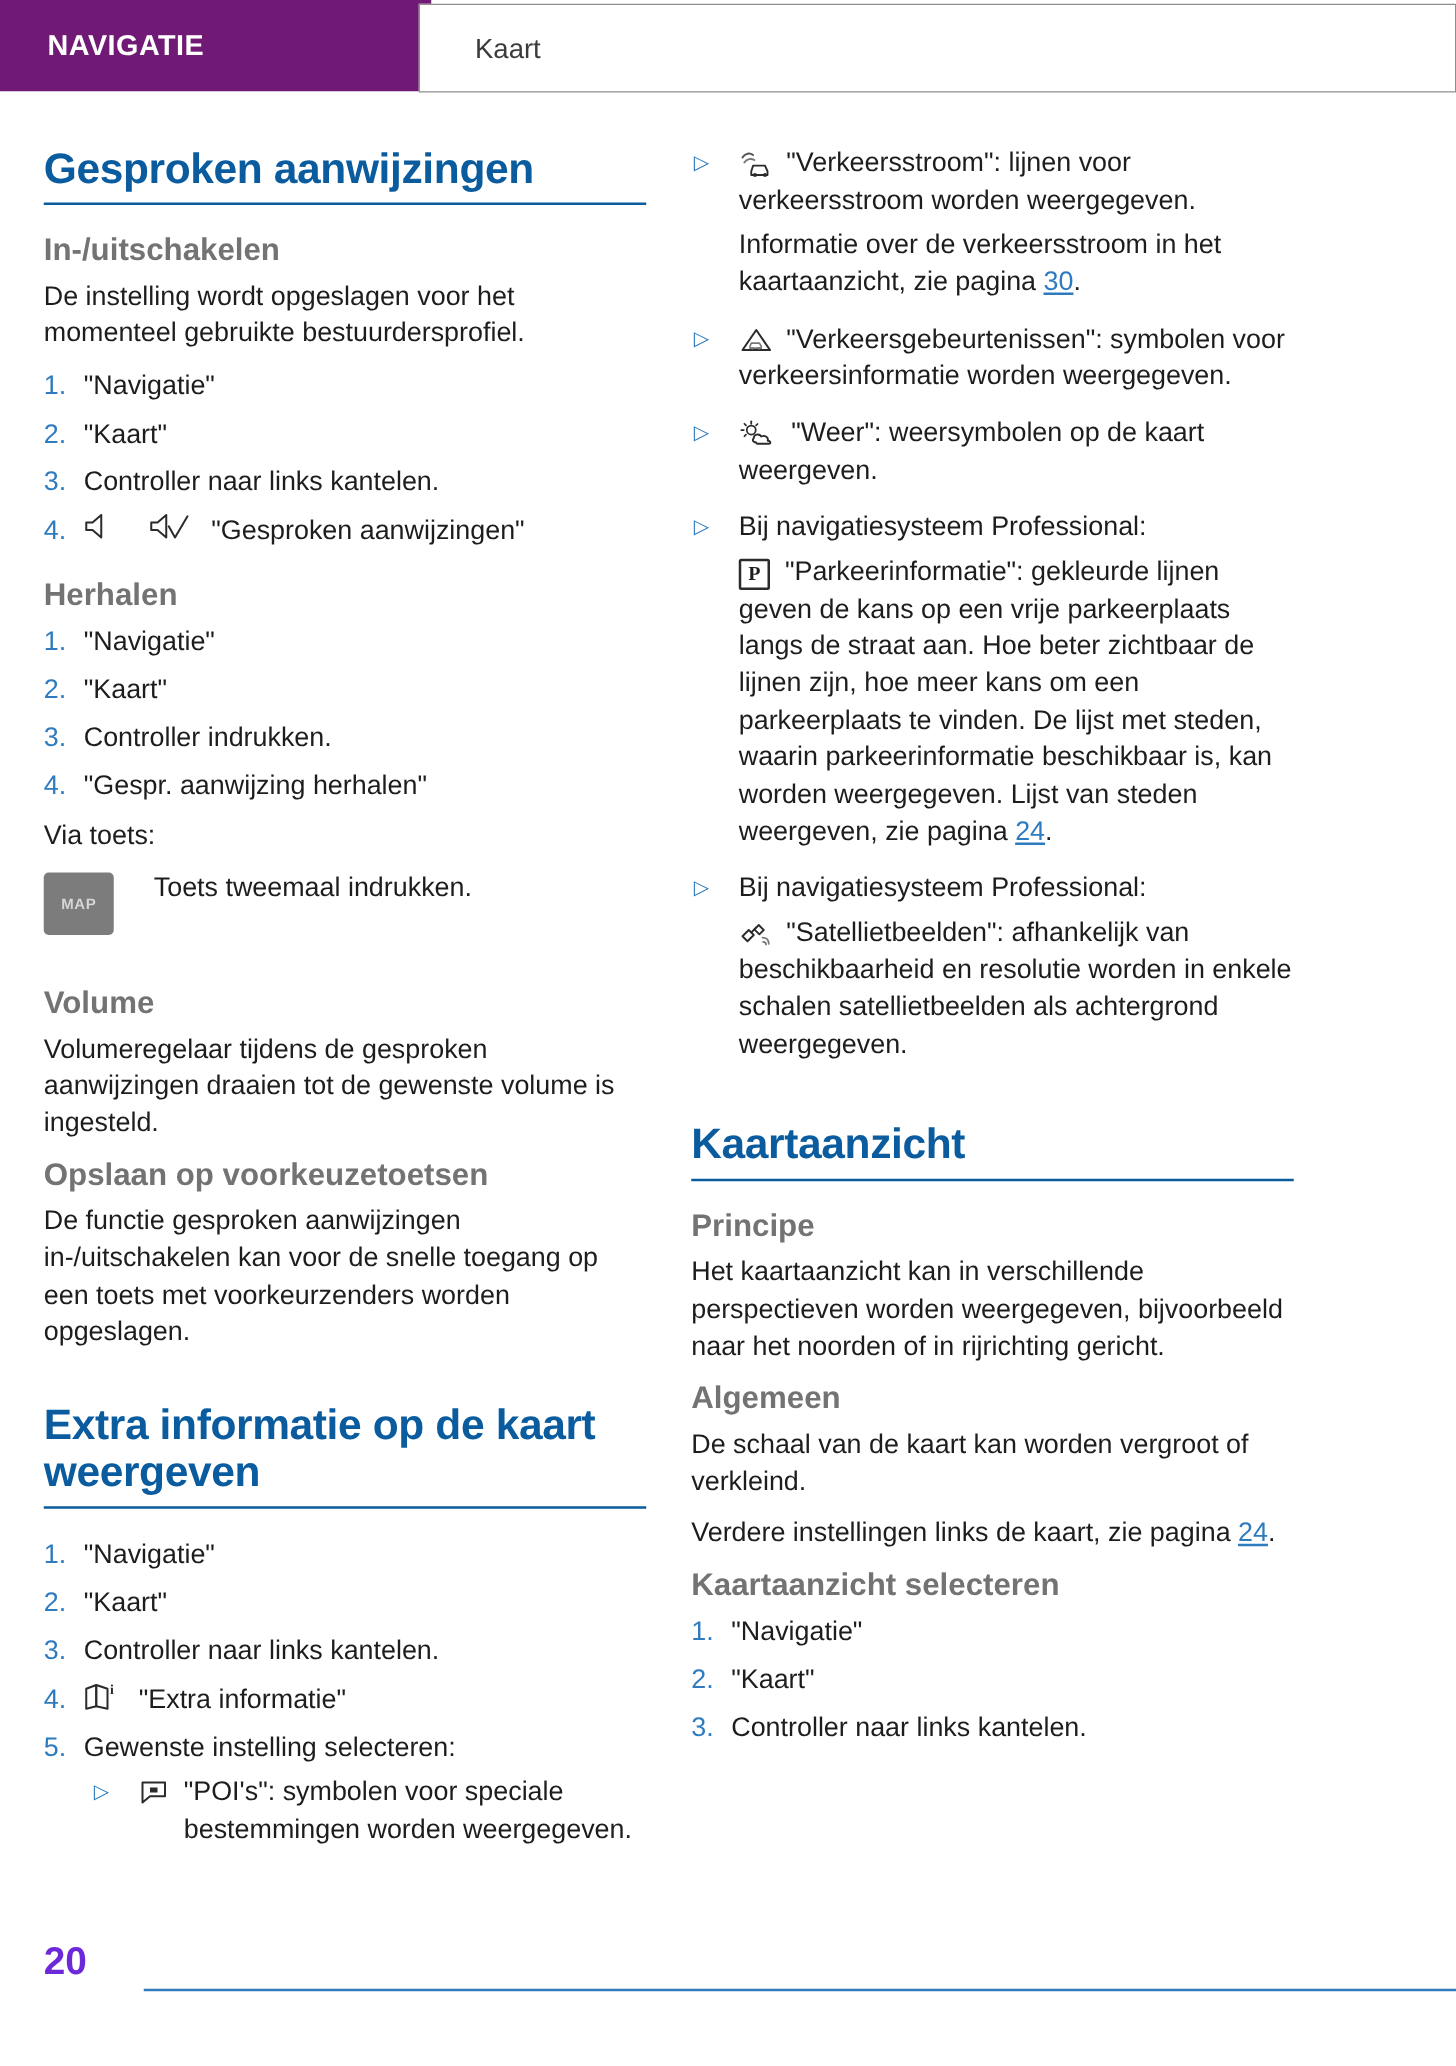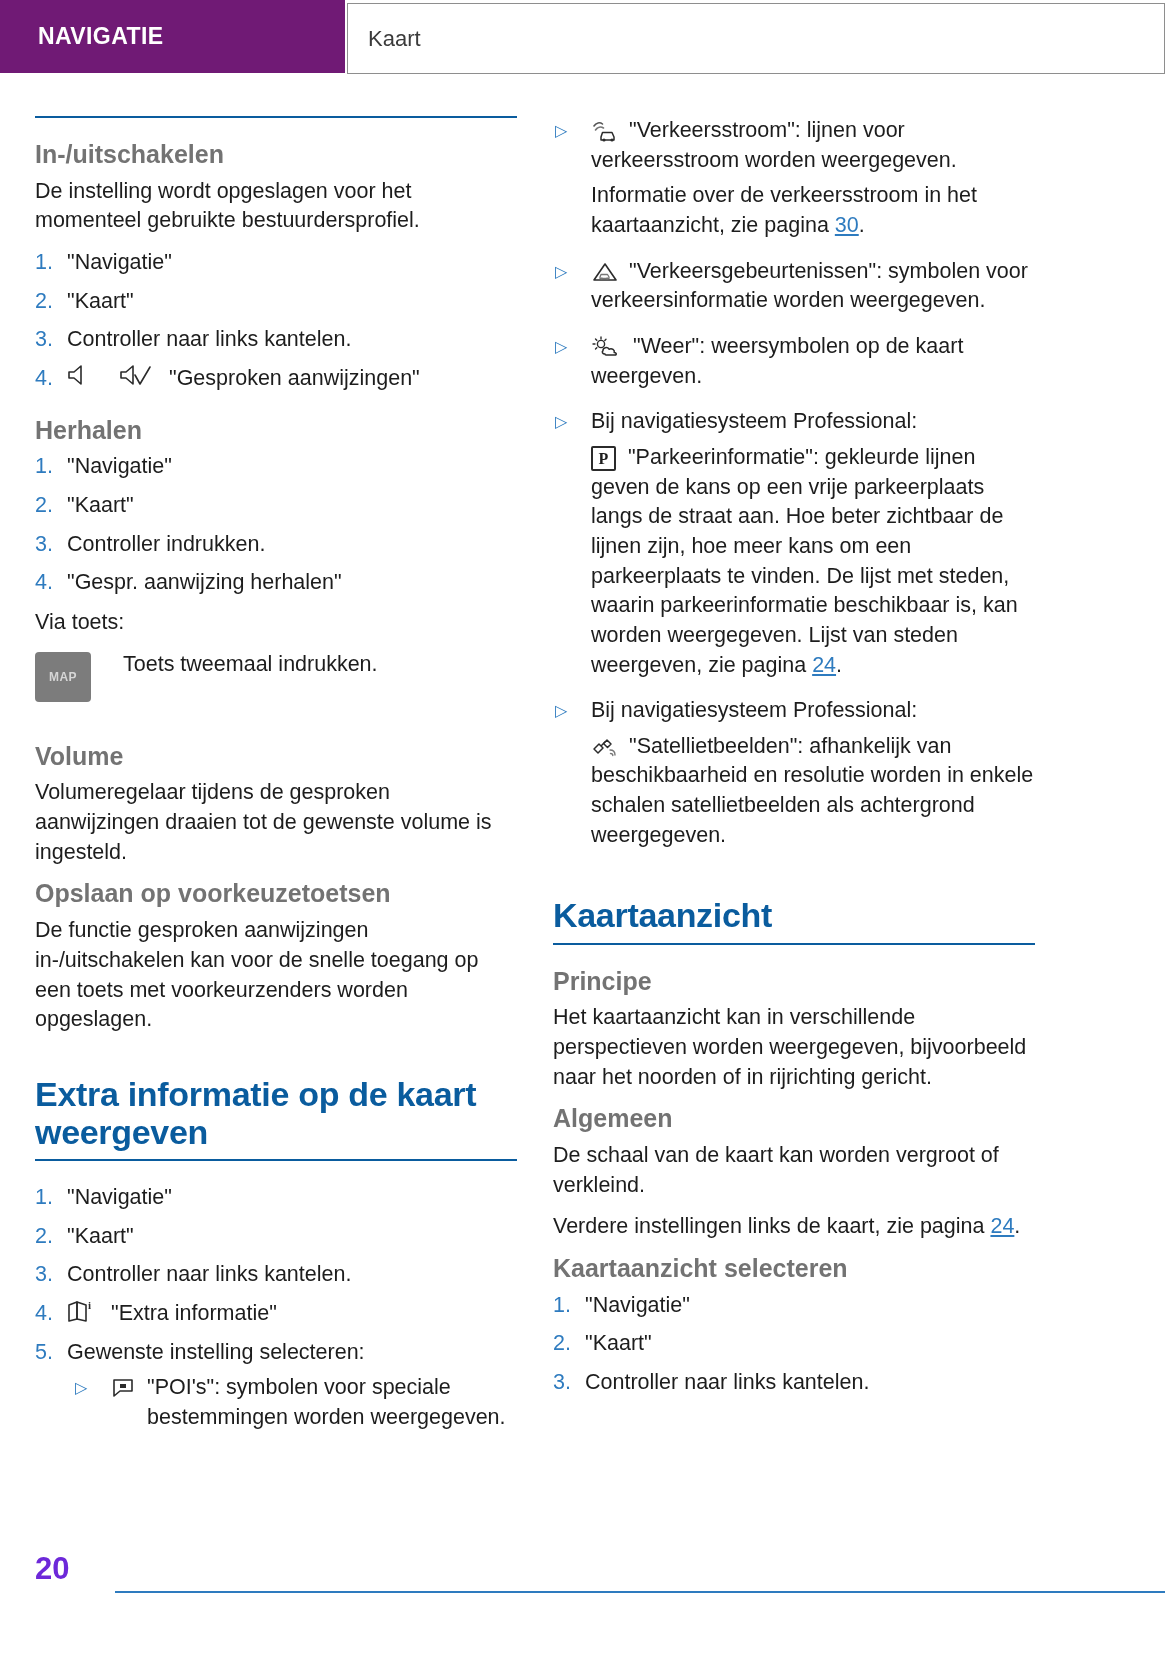--- a/index.html
+++ b/index.html
@@ -31,28 +31,29 @@
   }
   .header-tab-label {
     color: #ffffff;
     font-size: 23px;
     font-weight: bold;
     letter-spacing: 0.4px;
     margin-left: 38px;
   }
   .header-box {
     position: absolute;
-    left: 347px; top: 3px;
+    left: 335px; top: 3px;
     right: 0;
     height: 71px;
     border: 1.5px solid #8e8e8e;
     border-left: 1.5px solid #8e8e8e;
     background: #ffffff;
     display: flex;
     align-items: center;
+    padding-left: 24px;
   }
   .header-box-label {
     font-size: 22px;
     color: #3b3b3b;
     margin-left: 20px;
   }
 
   
   .page {
     position: absolute;
@@ -225,20 +226,21 @@
   <div class="header-box">
     <span class="header-box-label">Kaart</span>
   </div>
 </div>
 
 <div class="page">
   <div class="columns">
 
     <div class="col">
 
+      <h1 class="h1">Gesproken aanwijzingen</h1>
       <hr class="h1-rule">
 
       <h2 class="h2">In-/uitschakelen</h2>
       <p class="body">De instelling wordt opgeslagen voor het momenteel gebruikte bestuurdersprofiel.</p>
       <ol class="steps">
         <li>
           <span class="num">1.</span>
           <span class="steptext">"Navigatie"</span>
         </li>
         <li>

